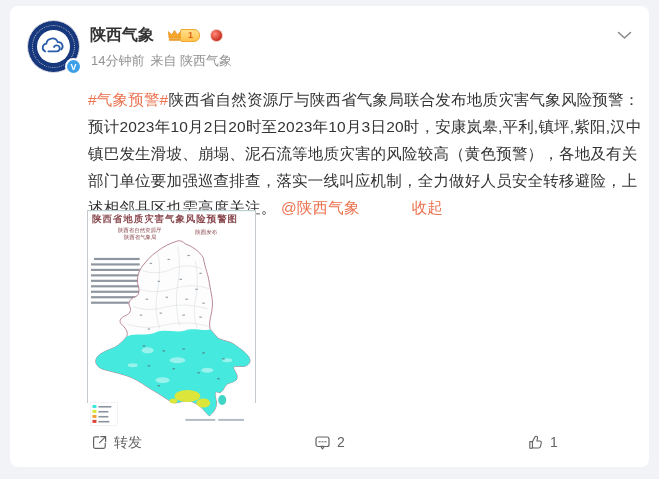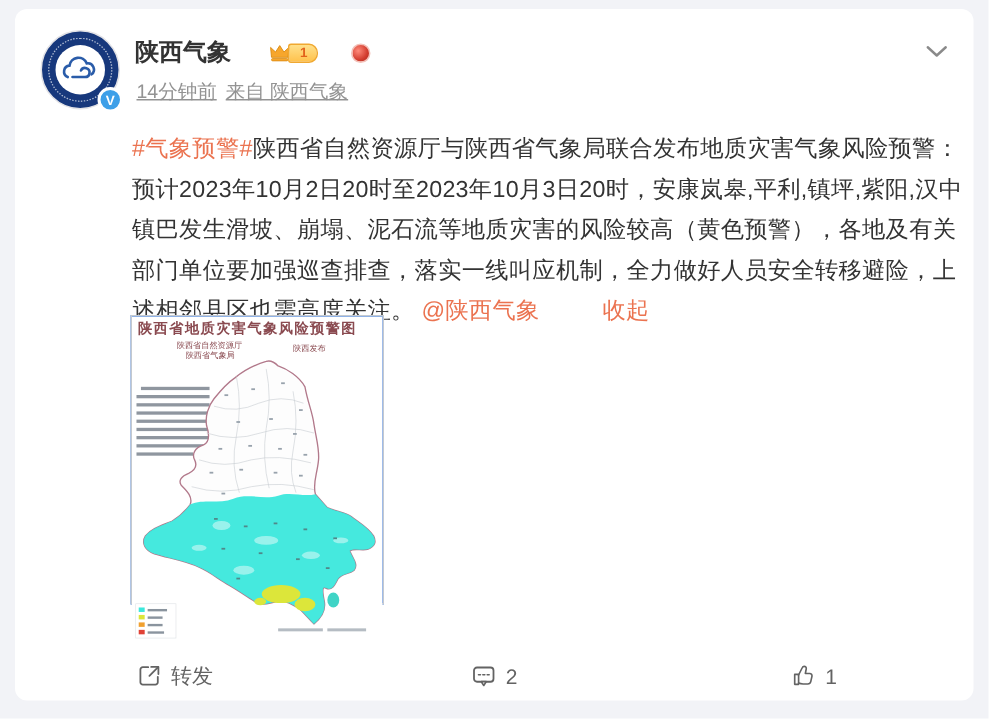--- a/index.html
+++ b/index.html
@@ -29,61 +29,61 @@
     width:33px; height:33px; border-radius:50%; background:#fff;
     display:flex; align-items:center; justify-content:center;
   }
   .v-badge {
     position:absolute; right:-2px; bottom:-2px; width:17px; height:17px; border-radius:50%;
     background:#3d9fe8; border:2px solid #fff; color:#fff;
     font-size:9px; font-weight:bold; display:flex; align-items:center; justify-content:center;
   }
   .username-row {
     position:absolute; left:80px; top:19px; height:20px;
-    display:flex; align-items:center; gap:22px;
+    display:flex; align-items:center; gap:10px;
   }
   .username { font-size:16px; font-weight:bold; color:#333; }
   .crown-badge { display:flex; align-items:center; gap:0; margin-left:3px; }
   .level-pill {
     height:13px; min-width:20px; margin-left:-2px; padding:0 4px 0 5px;
     background:linear-gradient(#ffe08a,#ffc24d); border:1px solid #f0a830;
     border-radius:2px 6px 6px 2px; display:flex; align-items:center; justify-content:center;
   }
   .level-pill span { font-size:9px; font-weight:bold; color:#e2621b; line-height:1; }
   .medal-badge {
     width:13px; height:13px; border-radius:50%;
     background:radial-gradient(circle at 35% 35%, #ff8a7a, #d23c2e 60%, #a8281c 100%);
     border:1px solid #f3c0b8;
   }
   .meta-row {
     position:absolute; left:81px; top:46px; font-size:13px; color:#939393;
-    display:flex; gap:6px;text-decoration:underline;
+    display:flex; gap:6px;
   }
   .menu-chevron { position:absolute; right:17px; top:20px; cursor:pointer; }
   
   .post-text {
     position:absolute; left:78px; top:80px; width:558px;
     font-size:15.5px; line-height:27px; color:#333; letter-spacing:.2px;
     word-break:break-all;
   }
   .link { color:#eb7350; cursor:pointer; }
-  .collapse-link { margin-left:14px;padding-left:28px; }
+  .collapse-link { margin-left:24px;padding-left:28px; }
   
   .map-box {
     position:absolute; left:77px; top:204px; width:169px; height:193px;
-    background:#3b82f6; border:1px solid #c4c9cf; cursor:pointer;
+    background:#5eead4; border:1px solid #c4c9cf; cursor:pointer;
   }
   .map-box svg { display:block; }
   
   .action-bar {
     position:absolute; left:0; right:0; bottom:0; height:33px;
     display:flex; align-items:center;
   }
   .action {
-    flex:1; display:flex; align-items:center; justify-content:center; gap:6px;
+    flex:1; display:flex; justify-content:center; gap:6px;
     color:#636363; font-size:14px; cursor:pointer; height:100%;
   }
   .action svg { display:block; }
 </style>
 </head>
 <body>
 
 <div class="card">
 
   <div class="avatar-wrap">

